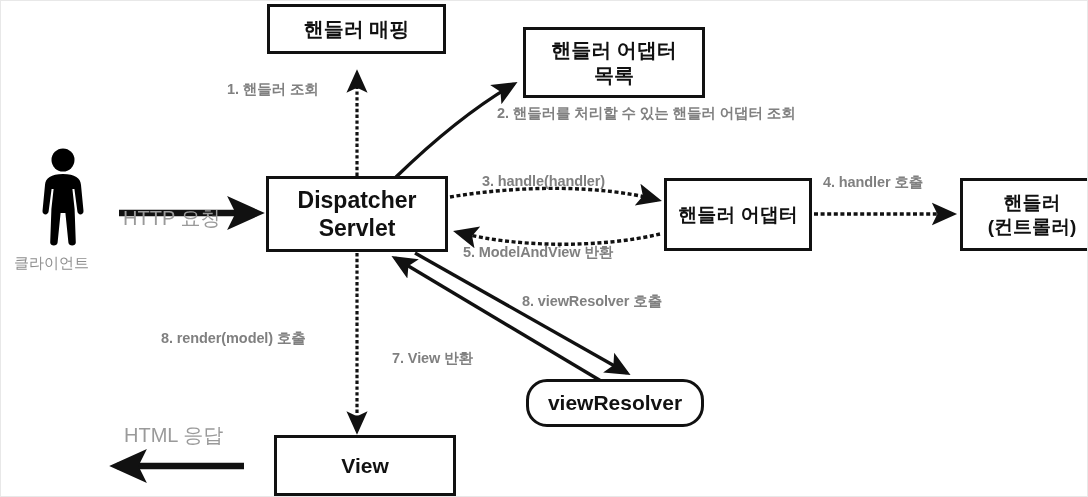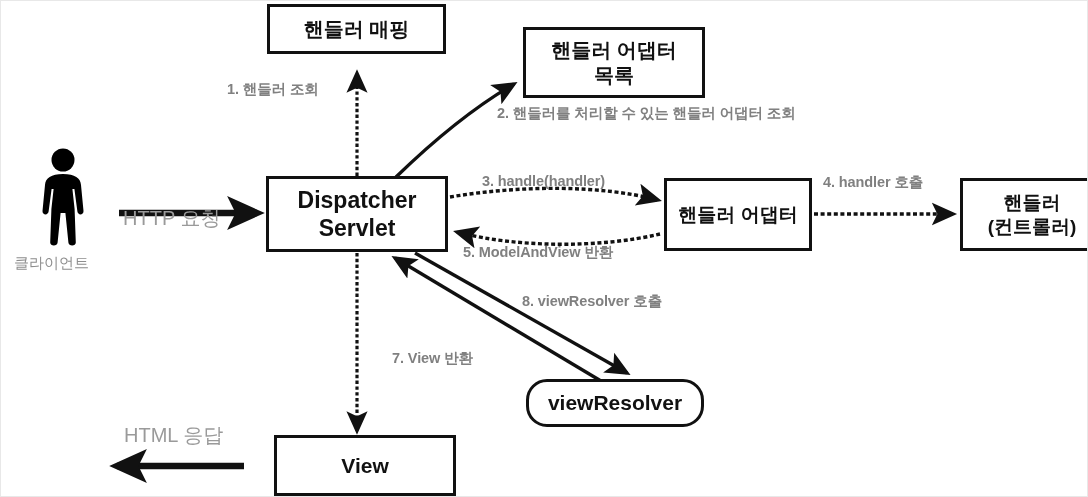--- a/index.html
+++ b/index.html
@@ -186,17 +186,18 @@
     <span class="node-label">View</span>
   </div>
 
   <div class="flow-label" id="label-step1">1. 핸들러 조회</div>
   <div class="flow-label" id="label-step2">2. 핸들러를 처리할 수 있는 핸들러 어댑터 조회</div>
   <div class="flow-label" id="label-step3">3. handle(handler)</div>
   <div class="flow-label" id="label-step4">4. handler 호출</div>
   <div class="flow-label" id="label-step5">5. ModelAndView 반환</div>
   <div class="flow-label" id="label-step6">8. viewResolver 호출</div>
   <div class="flow-label" id="label-step7">7. View 반환</div>
+  <div class="flow-label" id="label-step8">8. render(model) 호출</div>
 
   <div class="plain-label" id="label-http-request">HTTP 요청</div>
   <div class="plain-label" id="label-http-response">HTML 응답</div>
 
 </div>
 
 </body></html>

